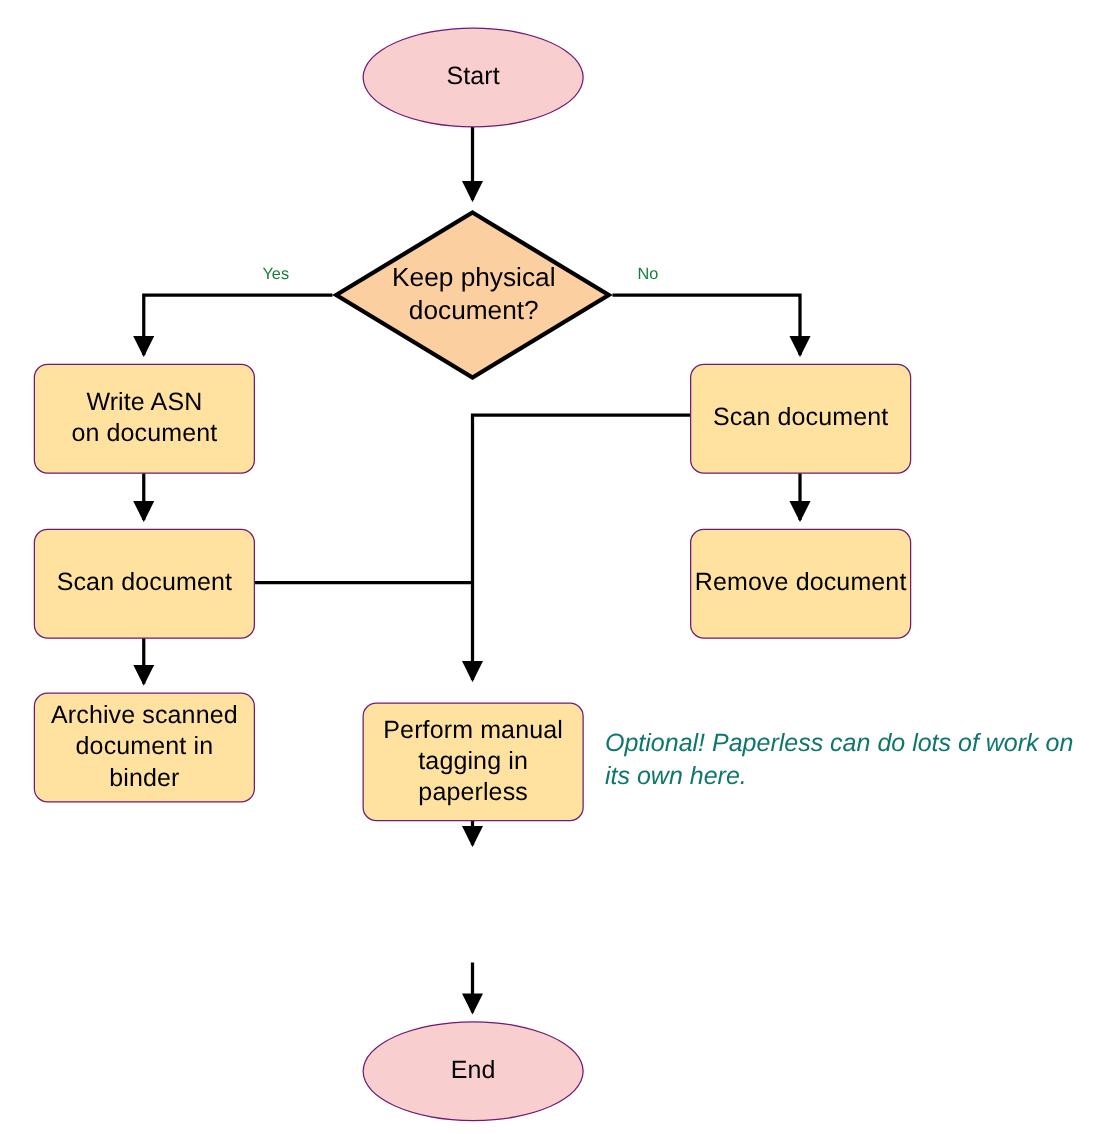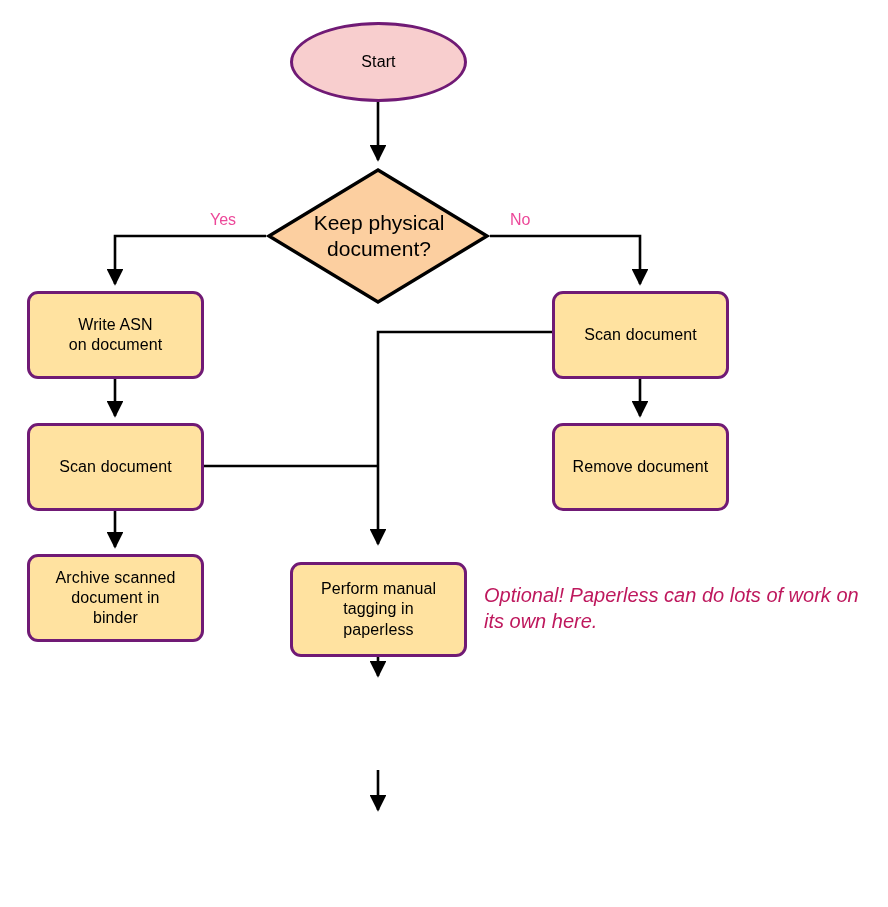--- a/index.html
+++ b/index.html
@@ -26,22 +26,22 @@
     width: 888px;
     height: 907px;
   }
   .node {
     position: absolute;
     box-sizing: border-box;
     display: flex;
     align-items: center;
     justify-content: center;
     text-align: center;
-    border: 3px solid #701a75;
-    font-size: 16px;
+    border: 1px solid #701a75;
+    font-size: 20px;
     line-height: 1.26;
     letter-spacing: 0.1px;
     white-space: pre-line;
     z-index: 2;
   }
   .node.process {
     border-radius: 11px;
     background: #ffe2a0;
   }
   .node.terminator {
@@ -67,32 +67,32 @@
     display: flex;
     align-items: center;
     justify-content: center;
     text-align: center;
     font-size: 21px;
     line-height: 1.26;
     white-space: pre-line;
   }
   .edge-label {
     position: absolute;
-    font-size: 16px;
+    font-size: 13px;
     line-height: 1;
-    color: #ec4899;
+    color: #15803d;
     z-index: 3;
     background: transparent;
   }
   .note {
     position: absolute;
     font-style: italic;
     font-size: 20px;
     line-height: 1.3;
-    color: #be185d;
+    color: #0f766e;
     z-index: 3;
   }
 </style>
 </head>
 <body>
 
 <div id="canvas">
 
   <svg id="edges" viewBox="0 0 888 907" xmlns="http://www.w3.org/2000/svg">
     <defs>
@@ -148,16 +148,17 @@
 
   <div class="node process" style="left:552px; top:291px; width:177px; height:88px;">Scan document</div>
 
   <div class="node process" style="left:552px; top:423px; width:177px; height:88px;">Remove document</div>
 
   <div class="node process" style="left:290px; top:562px; width:177px; height:95px;">Perform manual
 tagging in
 paperless</div>
 
 
+  <div class="node terminator" style="left:290px; top:817px; width:177px; height:80px;">End</div>
 
   <div class="note" style="left:484px; top:582px; width:400px;">Optional! Paperless can do lots of work on its own here.</div>
 
 </div>
 
 </body></html>

